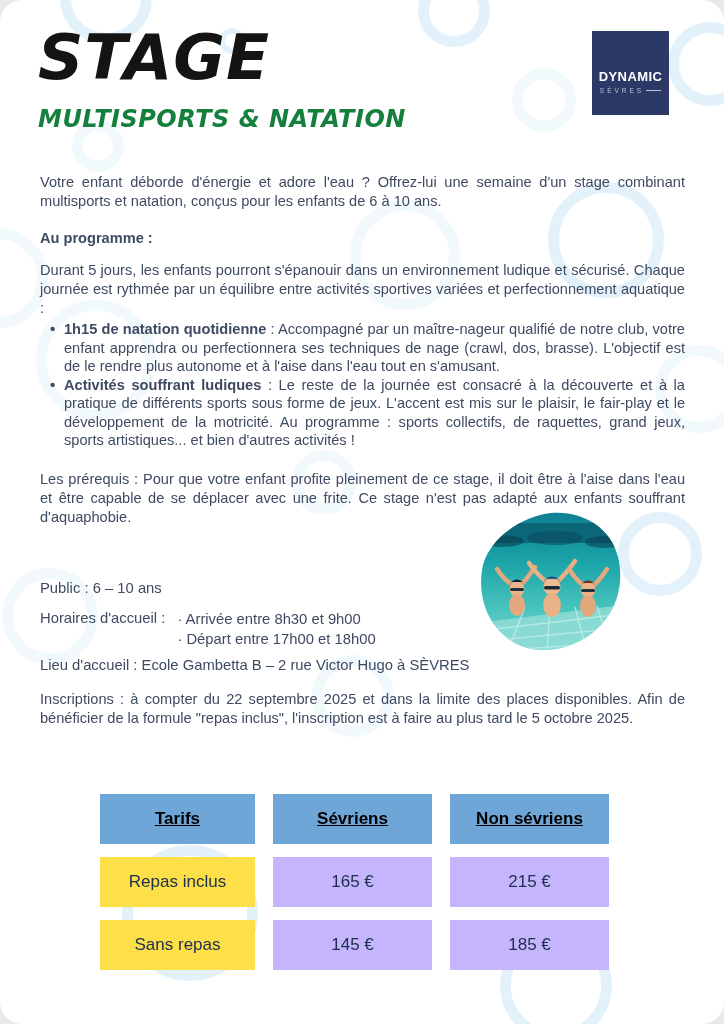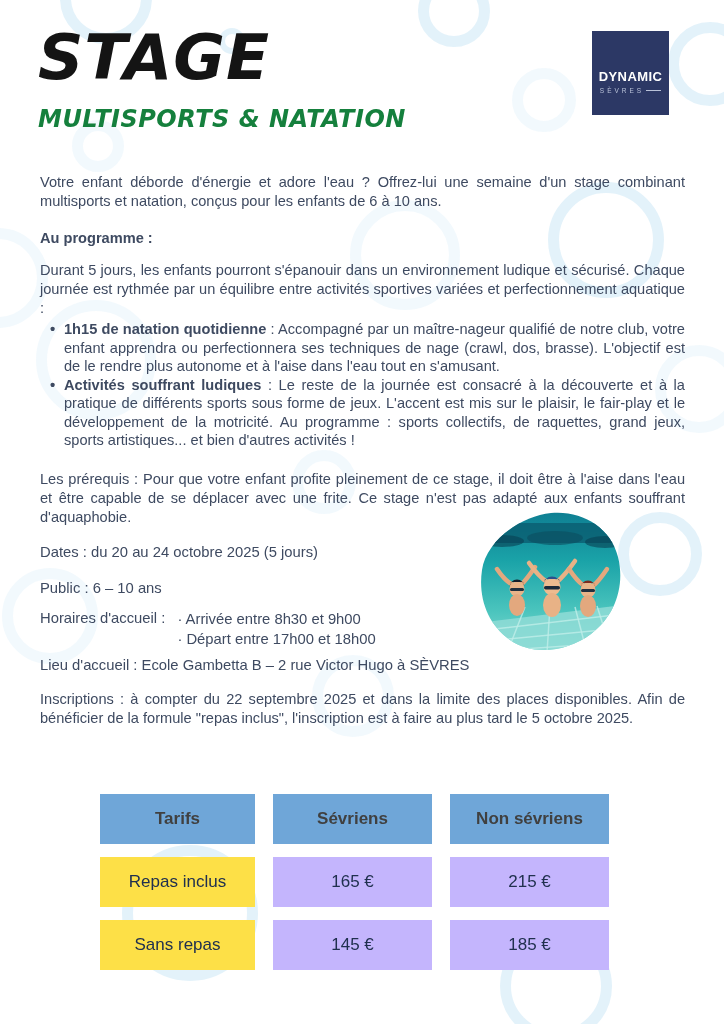--- a/index.html
+++ b/index.html
@@ -1,20 +1,20 @@
 <!DOCTYPE html>
 <html><head>
 <meta charset="utf-8">
 <style>
   * { box-sizing: border-box; }
   html,body { margin:0; padding:0; background:#e9e9e9; }
   .page {
     position:relative; width:724px; height:1024px; margin:0 auto;
     background:#ffffff; overflow:hidden;
-    font-family:"Liberation Sans", sans-serif; color:#3E4A61;
+    font-family:"Liberation Sans", sans-serif; color:#3E4A61;border-radius:22px;
   }
   
   .bubble{
     position:absolute; border-radius:50%;
     border:11px solid rgba(186,222,242,.40);
     pointer-events:none;
   }
   .bubble.soft{ border-color: rgba(202,231,246,.24); }
 
   .title{
@@ -62,21 +62,21 @@
 
   .tarifs{
     position:absolute; left:100px; top:794px;
     display:grid; grid-template-columns:155px 159px 159px;
     column-gap:18px; row-gap:13px;
   }
   .cell{
     height:50px; display:flex; align-items:center; justify-content:center;
     font-size:17px; color:#20304F;
   }
-  .cell.head{ background:#6FA6D8; font-weight:bold; color:#404040; }
+  .cell.head{ background:#6FA6D8; font-weight:bold; color:#000000;text-decoration:underline; }
   .cell.label{ background:#fde047; }
   .cell.value{ background:#c4b5fd; }
 </style>
 </head>
 <body>
 
 <div class="page">
 
   <div class="bubble" style="left:60px;  top:-48px; width:92px;  height:92px;"></div>
   <div class="bubble" style="left:219px; top:28px;  width:26px;  height:26px; border-width:6px;"></div>
@@ -117,21 +117,20 @@
         <span class="bold">1h15 de natation quotidienne</span><span> : Accompagné par un maître-nageur qualifié de notre club, votre enfant apprendra ou perfectionnera ses techniques de nage (crawl, dos, brasse). L'objectif est de le rendre plus autonome et à l'aise dans l'eau tout en s'amusant.</span>
       </li>
       <li>
         <span class="bold">Activités souffrant ludiques</span><span> : Le reste de la journée est consacré à la découverte et à la pratique de différents sports sous forme de jeux. L'accent est mis sur le plaisir, le fair-play et le développement de la motricité. Au programme : sports collectifs, de raquettes, grand jeux, sports artistiques... et bien d'autres activités !</span>
       </li>
     </ul>
   </div>
 
   <p class="copy" style="top:470px; margin:0;">Les prérequis : Pour que votre enfant profite pleinement de ce stage, il doit être à l'aise dans l'eau et être capable de se déplacer avec une frite. Ce stage n'est pas adapté aux enfants souffrant d'aquaphobie.</p>
 
-  <div class="plain" style="top:543px;">Dates : du 20 au 24 octobre 2025 (5 jours)</div>
   <div class="plain" style="top:579px;">Public :  6 – 10 ans</div>
 
   <div class="plain horaires" style="top:609px;">
     <span>Horaires d'accueil :</span>
     <span class="h-lines">
       <div>· Arrivée entre 8h30 et 9h00</div>
       <div>· Départ entre 17h00 et 18h00</div>
     </span>
   </div>
 

